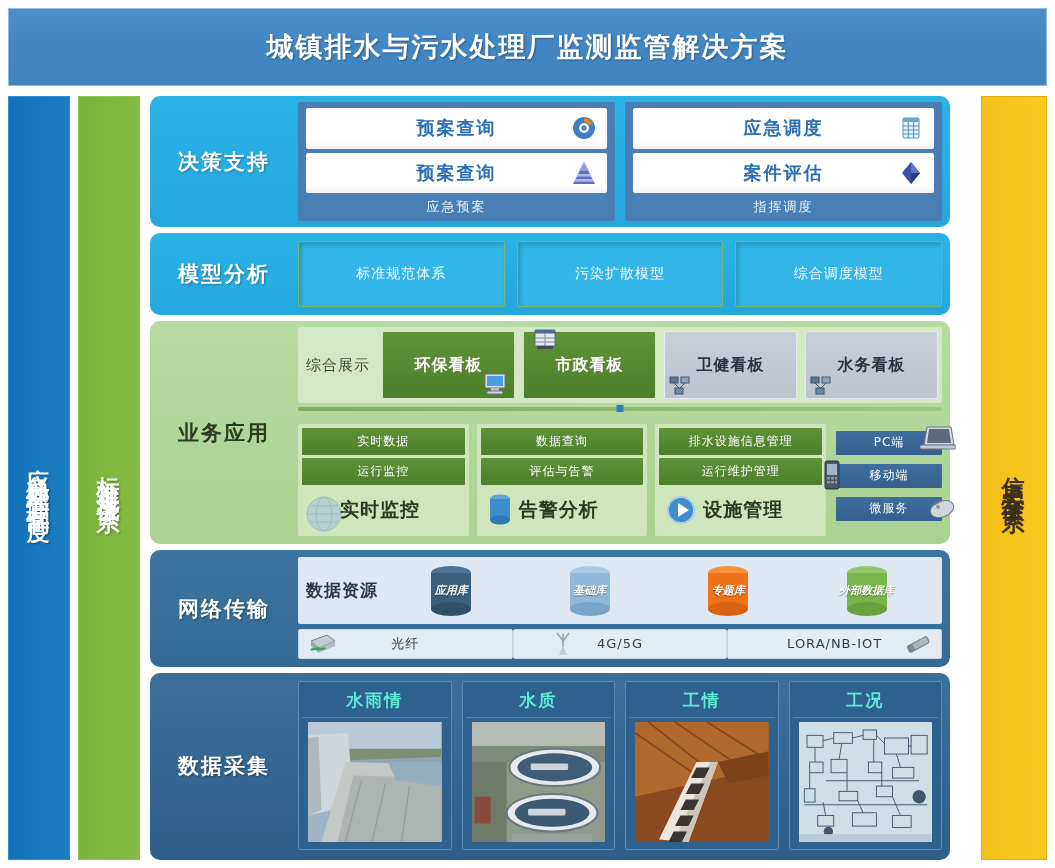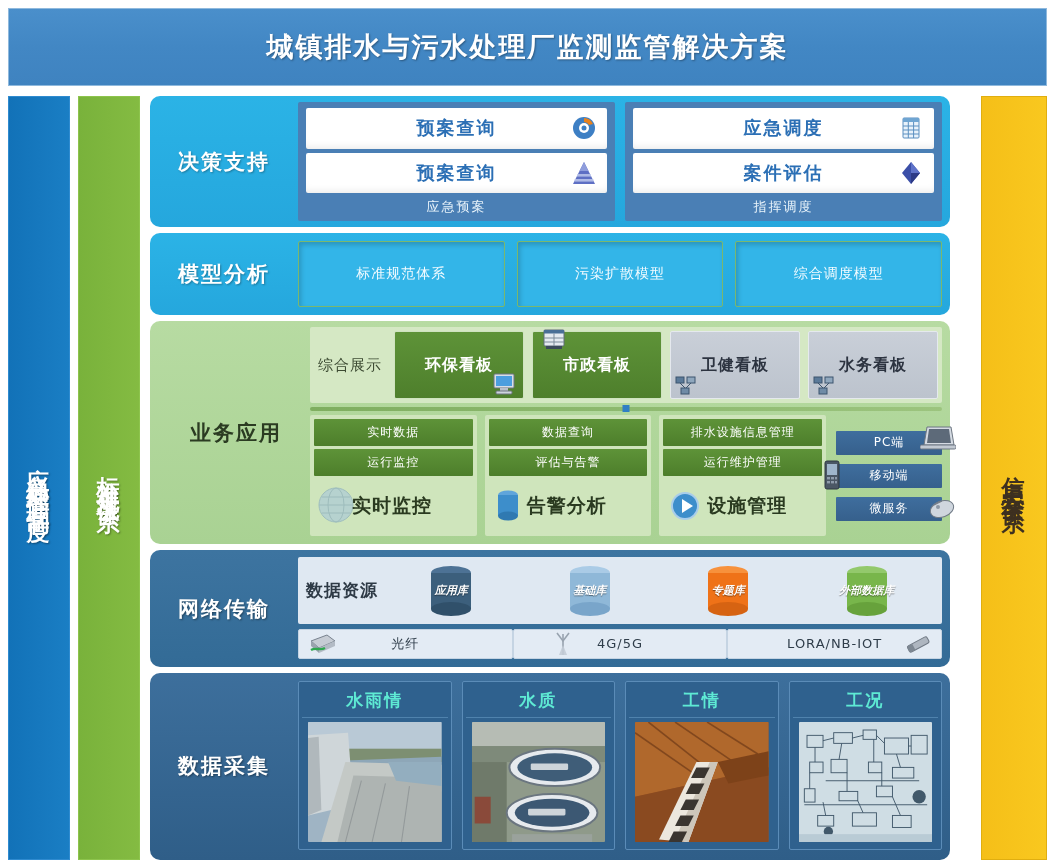--- a/index.html
+++ b/index.html
@@ -70,21 +70,21 @@
   #layer-model { height: 90px; background: linear-gradient(180deg,#2bb3e6,#25a7dd); }
   #layer-model > .lbl { color:#ffffff; text-shadow:1px 1px 2px rgba(0,0,0,.3); }
   .md-body { display:flex; gap:12px; padding:8px 8px 8px 0; width:100%; }
   .md-card { flex:1; background:#33b5e8; border:1px solid #7ab86e; border-radius:2px;
              display:flex; align-items:center; justify-content:center;
              color:#f2fbff; font-size:14px; letter-spacing:1px;
              box-shadow: 2px 3px 5px rgba(0,0,0,.18) inset; }
 
   
   #layer-biz { height: 245px; background: linear-gradient(180deg,#b7dba2,#a9d293); }
-  #layer-biz > .lbl { color:#2b3b22;margin-left:12px; }
+  #layer-biz > .lbl { color:#2b3b22; }
   .bz-body { display:flex; flex-direction:column; width:100%; padding:6px 8px 8px 0; gap:4px; }
 
   .bz-top { display:flex; align-items:stretch; gap:8px; height:76px;
             background:#d5e8c4; border-radius:2px; padding:4px 4px 4px 8px; }
   .bz-top .cap { display:flex; align-items:center; color:#3c4a32; font-size:15px;
                  letter-spacing:1px; padding-right:4px; }
   .board { flex:1; border-radius:2px; position:relative; display:flex;
            align-items:center; justify-content:center; font-size:16px; font-weight:bold;
            letter-spacing:1px; }
   .board.green { background: linear-gradient(180deg,#5e9338,#4e7f2c); color:#ffffff;
@@ -92,21 +92,21 @@
   .board.grey  { background: linear-gradient(180deg,#c9cfd8,#bcc3cd); color:#2c3340;
                  border:1px solid #e5e9ee; }
   .board .bic { position:absolute; width:22px; height:20px; }
 
   .bz-rule { height:4px; background:linear-gradient(90deg,#7fae60,#9cc47e); border-radius:2px; position:relative; }
   .bz-rule::after { content:''; position:absolute; left:50%; top:-2px; width:7px; height:7px;
                     background:#2f7fc4; transform:translateX(-50%); }
 
   .bz-main { display:flex; gap:8px; flex:1; }
   .bz-col { flex:1; background:#cfe5bc; border-radius:2px; padding:4px; display:flex;
-            flex-direction:column; gap:3px; }
+            flex-direction:column; gap:3px;margin-top:9px; }
   .bz-pill { background: linear-gradient(180deg,#5e9338,#4d7e2b); color:#ffffff;
              font-size:12px; text-align:center; padding:5px 0; letter-spacing:1px;
              border-radius:1px; }
   .bz-feat { flex:1; display:flex; align-items:center; gap:6px; padding-left:6px; position:relative; }
   .bz-feat .ftxt { font-size:19px; font-weight:bold; color:#2a3a20; letter-spacing:1px; z-index:2;}
   .bz-term { width:108px; flex:0 0 108px; display:flex; flex-direction:column;
              justify-content:center; gap:9px; padding-left:2px;}
   .term {
     background: linear-gradient(180deg,#3f6e9e,#36608c); color:#ffffff; font-size:12px;
     letter-spacing:1px; padding:5px 6px; border-radius:1px; position:relative;

